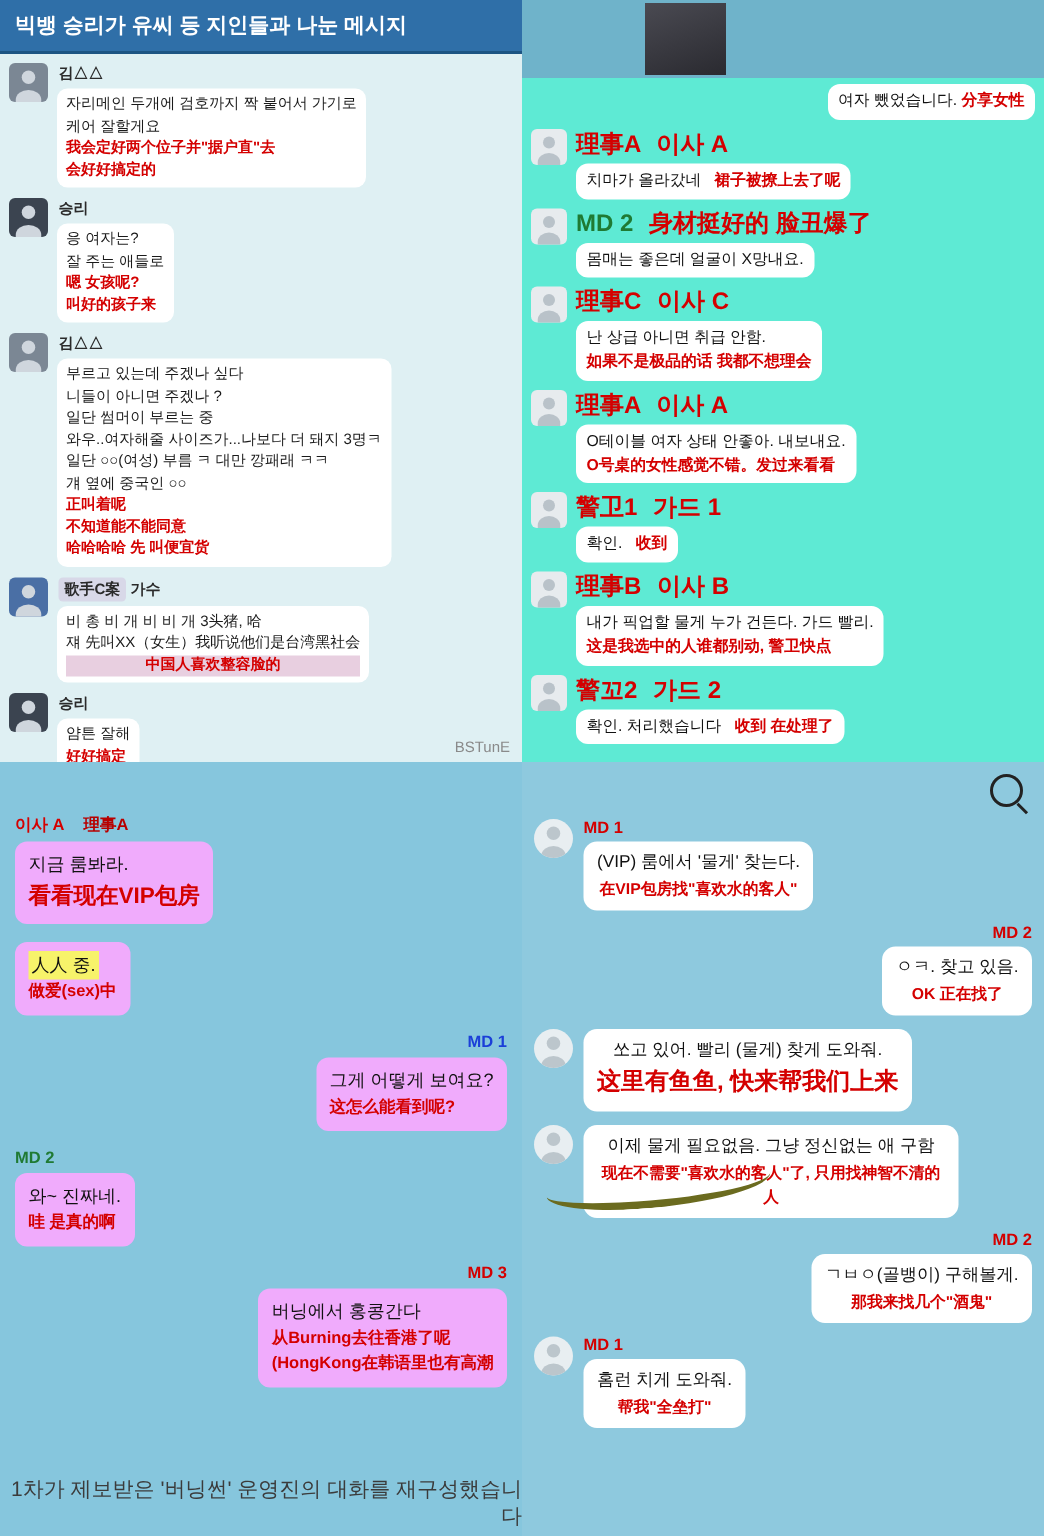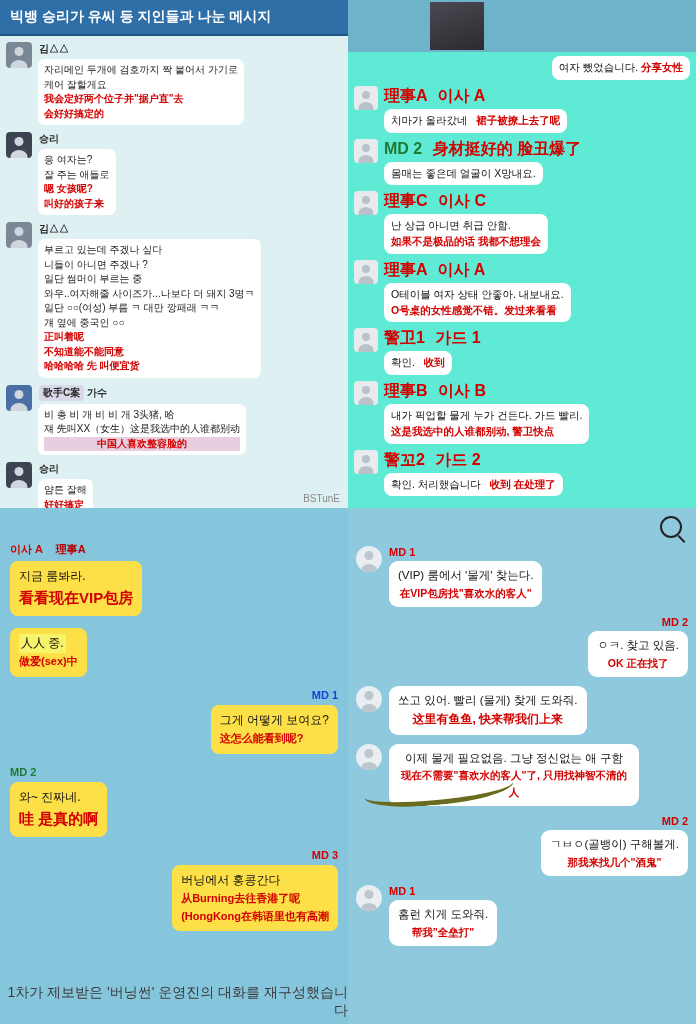--- a/index.html
+++ b/index.html
@@ -41,21 +41,21 @@
   .nm2 .cnn{color:#d40000;margin-left:6px;}
   .bub2{background:#fff;border-radius:8px;padding:4px 7px;font-size:10.5px;line-height:1.5;color:#111;display:inline-block;max-width:250px;}
 
   
   .p3{background:#86c6dd;}
   .p3 .body{padding:34px 10px 0 10px;}
   .lbl{font-size:11px;font-weight:bold;color:#d40000;margin-bottom:4px;}
   .lbl .ko3{color:#d40000;}
   .lbl .cn3{color:#b80000;margin-left:10px;}
   .lbl.r{text-align:right;color:#1b3fd8;}
-  .bub3{background:#fde047;border-radius:8px;padding:6px 9px;font-size:12px;line-height:1.6;color:#111;display:inline-block;max-width:210px;margin-bottom:12px;}
+  .bub3{background:#f0abfc;border-radius:8px;padding:6px 9px;font-size:12px;line-height:1.6;color:#111;display:inline-block;max-width:210px;margin-bottom:12px;}
   .r3{display:flex;}
   .r3.right{justify-content:flex-end;align-items:flex-end;}
   .mark{background:#f7f36a;padding:0 2px;}
   .p3 .foot{position:absolute;left:0;bottom:4px;width:100%;text-align:right;font-size:14px;color:#3b3b3b;}
 
   
   .p4{background:#8ec9de;}
   .p4 .top{height:38px;position:relative;}
   .srch{position:absolute;right:14px;top:8px;width:18px;height:18px;border:2px solid #222;border-radius:50%;}
   .srch:after{content:"";position:absolute;right:-6px;bottom:-4px;width:9px;height:2px;background:#222;transform:rotate(45deg);}
@@ -124,21 +124,21 @@
 
       <div class="row">
         <div class="av blue"></div>
         <div class="col">
           <div class="nm">
             <span class="badge">歌手C案</span>
             <span>가수</span>
           </div>
           <div class="bub">
             <span class="ko" style="white-space:pre-line">비 총 비 개 비 비 개 3头猪, 哈
-쟤 先叫XX（女生）这是我选中的人谁都别动</span>
+쟤 先叫XX（女生）我听说他们是台湾黑社会</span>
             <span class="cn hlp" style="white-space:pre-line">中国人喜欢整容脸的</span>
           </div>
         </div>
       </div>
 
       <div class="row">
         <div class="av dark"></div>
         <div class="col">
           <div class="nm">승리</div>
           <div class="bub">
@@ -292,21 +292,21 @@
         <div class="bub3">
           <span style="display:block">그게 어떻게 보여요?</span>
           <span style="display:block;color:#d40000;font-weight:bold;font-size:11px">这怎么能看到呢?</span>
         </div>
       </div>
 
       <div class="lbl" style="color:#1f7a33">MD 2</div>
       <div class="r3">
         <div class="bub3">
           <span style="display:block">와~ 진짜네.</span>
-          <span style="display:block;color:#d40000;font-weight:bold;font-size:15px">哇 是真的啊</span>
+          <span style="display:block;color:#d40000;font-weight:bold;font-size:11px">哇 是真的啊</span>
         </div>
       </div>
 
       <div class="lbl r" style="color:#d40000">MD 3</div>
       <div class="r3 right">
         <div class="bub3">
           <span style="display:block">버닝에서 홍콩간다</span>
           <span style="display:block;color:#d40000;font-weight:bold;font-size:11px;white-space:pre-line">从Burning去往香港了呢
 (HongKong在韩语里也有高潮</span>
         </div>
@@ -342,21 +342,21 @@
             <span style="display:block;color:#d40000;font-weight:bold;font-size:10.5px">OK 正在找了</span>
           </div>
         </div>
       </div>
 
       <div class="r4">
         <div class="av4"></div>
         <div>
           <div class="bub4">
             <span style="display:block">쏘고 있어. 빨리 (물게) 찾게 도와줘.</span>
-            <span style="display:block;color:#d40000;font-weight:bold;font-size:12px">这里有鱼鱼, 快来帮我们上来</span>
+            <span style="display:block;color:#d40000;font-weight:bold;font-size:16px">这里有鱼鱼, 快来帮我们上来</span>
           </div>
         </div>
       </div>
 
       <div class="r4">
         <div class="av4"></div>
         <div>
           <div class="bub4">
             <span style="display:block">이제 물게 필요없음. 그냥 정신없는 애 구함</span>
             <span style="display:block;color:#d40000;font-weight:bold;font-size:10.5px">现在不需要"喜欢水的客人"了, 只用找神智不清的人</span>

